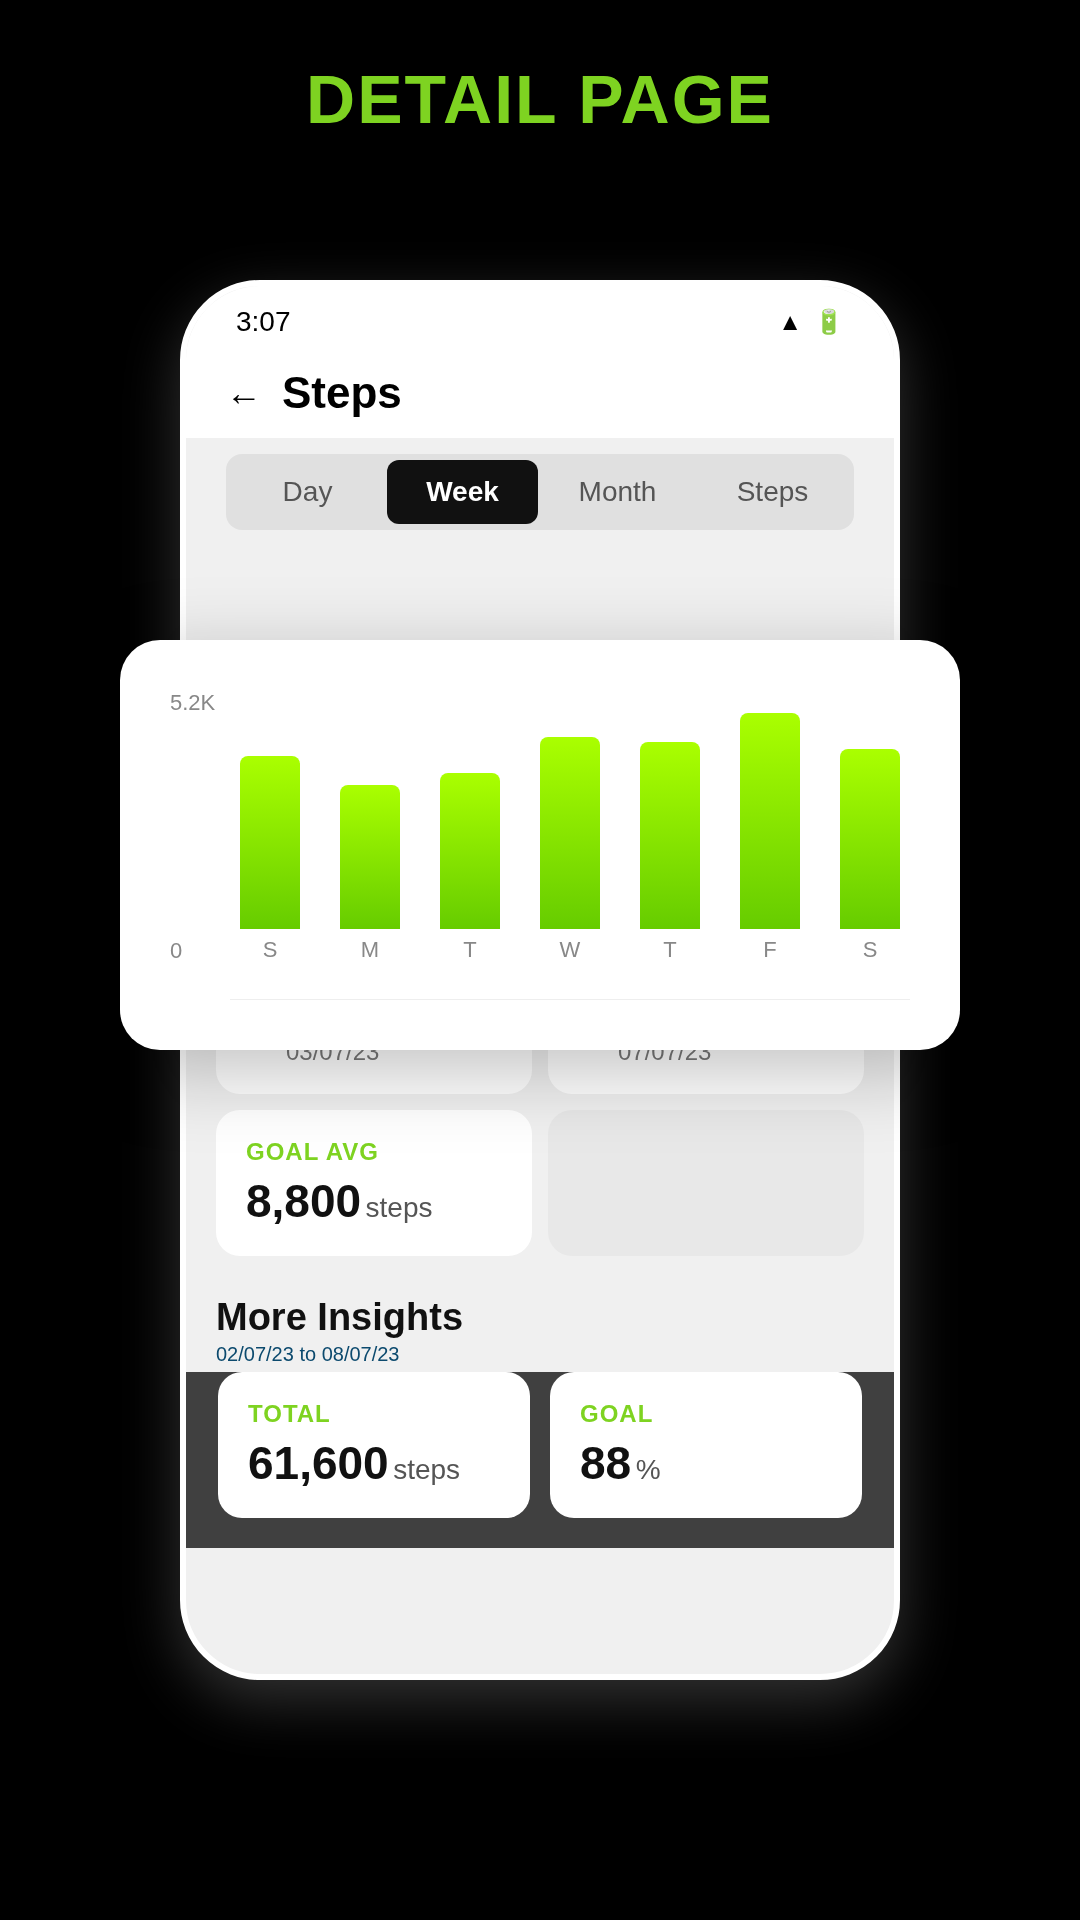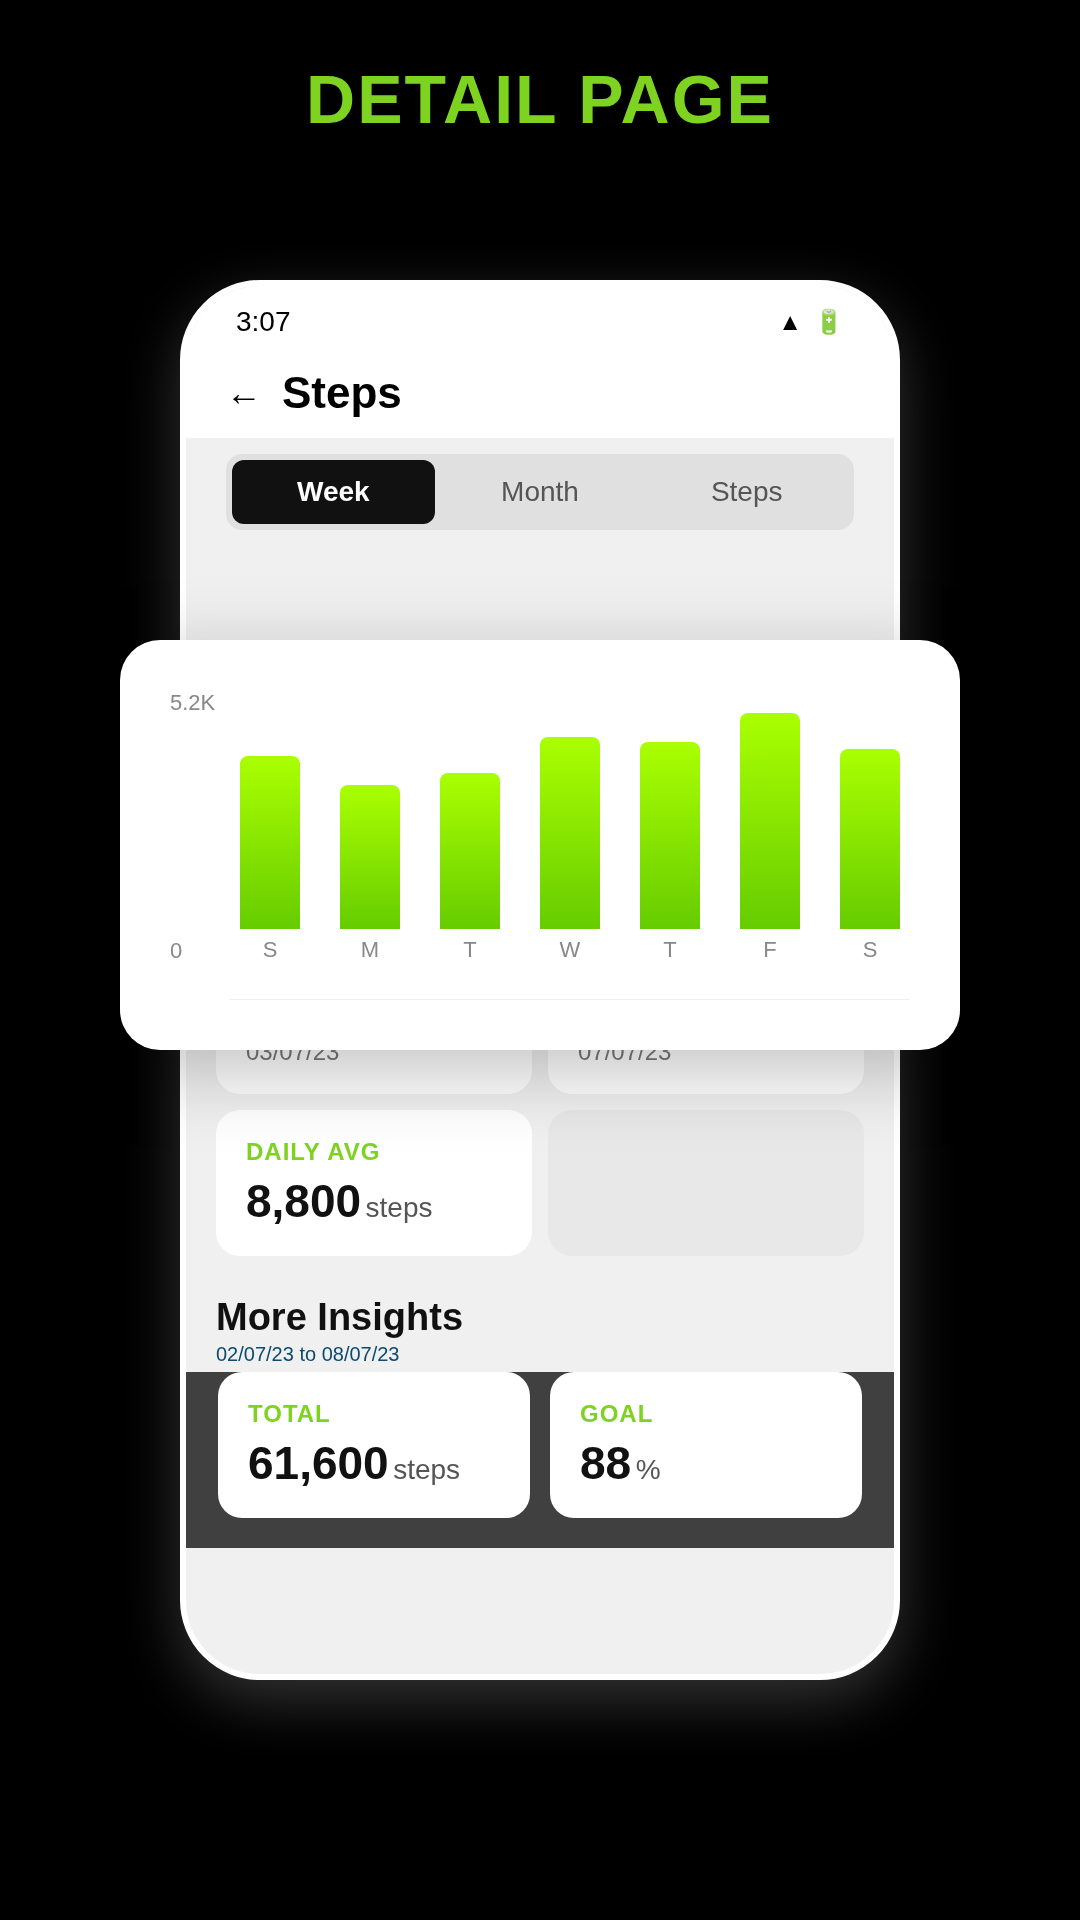--- a/index.html
+++ b/index.html
@@ -217,20 +217,21 @@
     .stat-unit {
       font-size: 28px;
       font-weight: 400;
       color: #555;
     }
 
     .stat-date {
       font-size: 24px;
       color: #777;
       margin-top: 4px;
+      margin-left: 40px;
     }
 
     
     .insights-header {
       background: #f0f0f0;
       padding: 10px 30px 6px;
     }
     .insights-title {
       font-size: 38px;
       font-weight: 700;
@@ -268,20 +269,21 @@
       </div>
     </div>
 
     <div class="app-header">
       <span class="back-arrow">←</span>
       <span class="app-title">Steps</span>
     </div>
 
     <div class="tabs">
       <div class="tab-container">
+        <div class="tab">Day</div>
         <div class="tab active">Week</div>
         <div class="tab">Month</div>
         <div class="tab">Steps</div>
       </div>
     </div>
 
     <div class="stats-area">
 
       <div class="stat-card">
         <div class="stat-label">MIN</div>
@@ -295,21 +297,21 @@
       <div class="stat-card">
         <div class="stat-label">MAX</div>
         <div>
           <span class="stat-value">9,400</span>
           <span class="stat-unit">steps</span>
         </div>
         <div class="stat-date">07/07/23</div>
       </div>
 
       <div class="stat-card">
-        <div class="stat-label">DAILY AVG</div>
+        <div class="stat-label">GOAL AVG</div>
         <div>
           <span class="stat-value">8,800</span>
           <span class="stat-unit">steps</span>
         </div>
       </div>
 
       <div class="stat-card" style="background:#e8e8e8;"></div>
     </div>
 
     <div class="insights-header">

